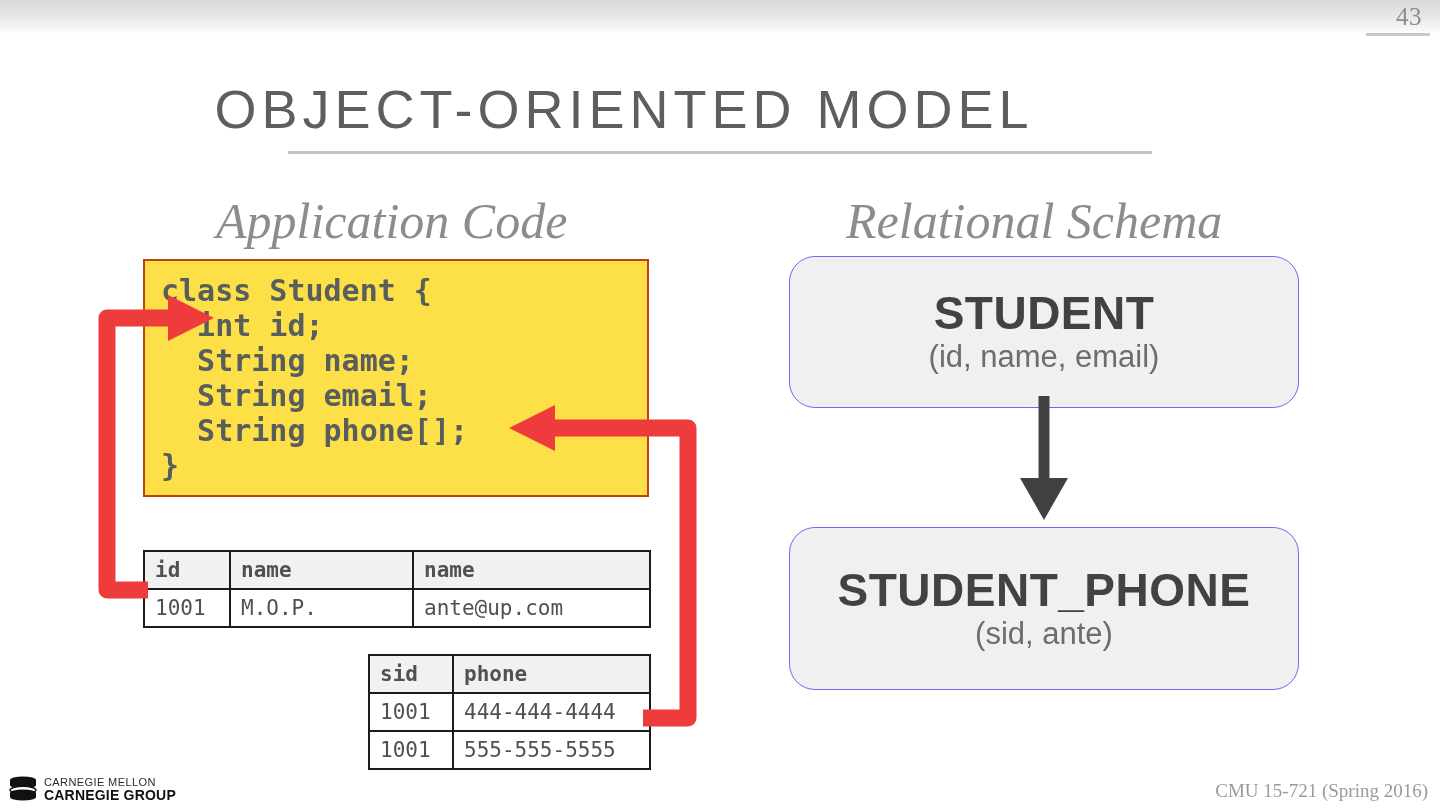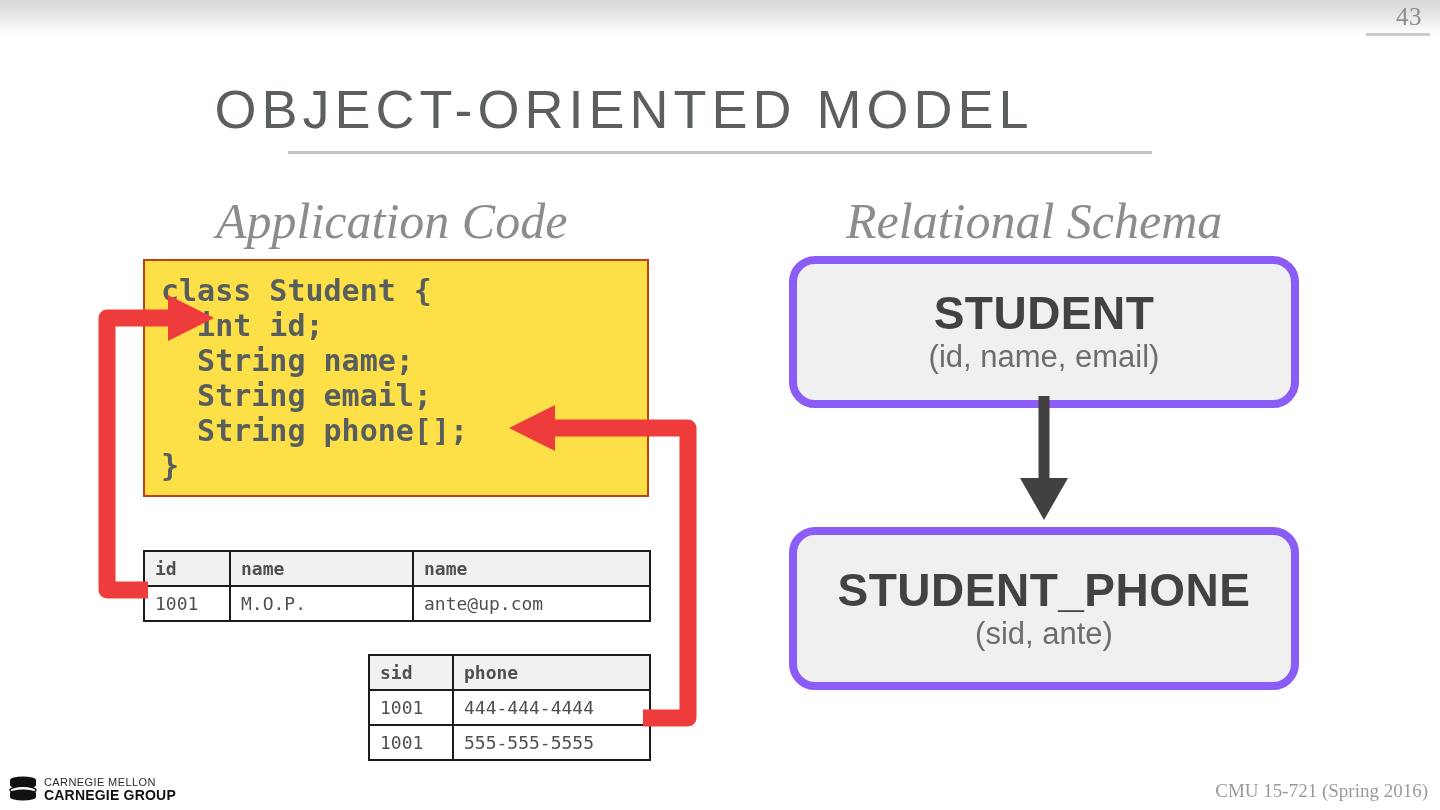--- a/index.html
+++ b/index.html
@@ -88,21 +88,21 @@
     color: #585d5e;
     white-space: pre;
   }
 
   
   .tuple-table {
     position: absolute;
     border-collapse: collapse;
     table-layout: fixed;
     font-family: "DejaVu Sans Mono", monospace;
-    font-size: 18px;
+    font-size: 21px;
     color: #4d5153;
   }
   .tuple-table td, .tuple-table th {
     border: 2px solid #1c1c1c;
     padding: 6px 10px;
     text-align: left;
     font-weight: normal;
     height: 30px;
     box-sizing: border-box;
     background: #ffffff;
@@ -118,21 +118,21 @@
   #table-student col.c2 { width: 237px; }
 
   #table-phone { left: 368px; top: 654px; width: 281px; }
   #table-phone col.c0 { width: 84px; }
   #table-phone col.c1 { width: 197px; }
 
   
   .relation-box {
     position: absolute;
     background: #f0f0f0;
-    border: 8px solid #8b5cf6;
+    border: 1px solid #8b5cf6;
     border-radius: 26px;
     box-sizing: border-box;
     display: flex;
     flex-direction: column;
     align-items: center;
     justify-content: center;
   }
   #box-student       { left: 789px; top: 256px; width: 510px; height: 152px; }
   #box-student-phone { left: 789px; top: 527px; width: 510px; height: 163px; }
   .relation-name {

